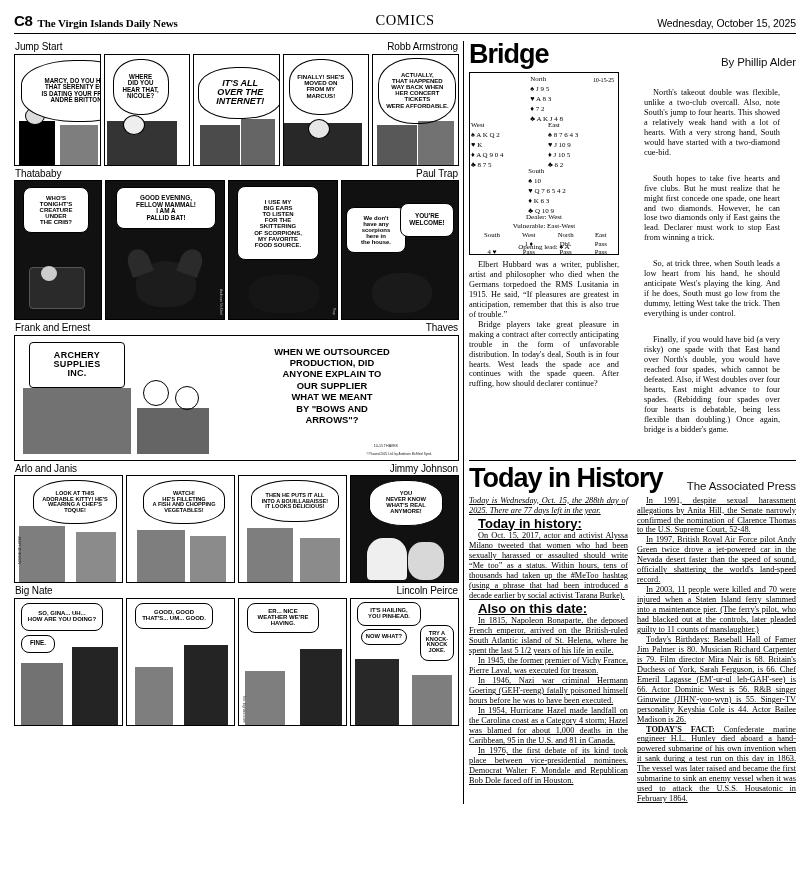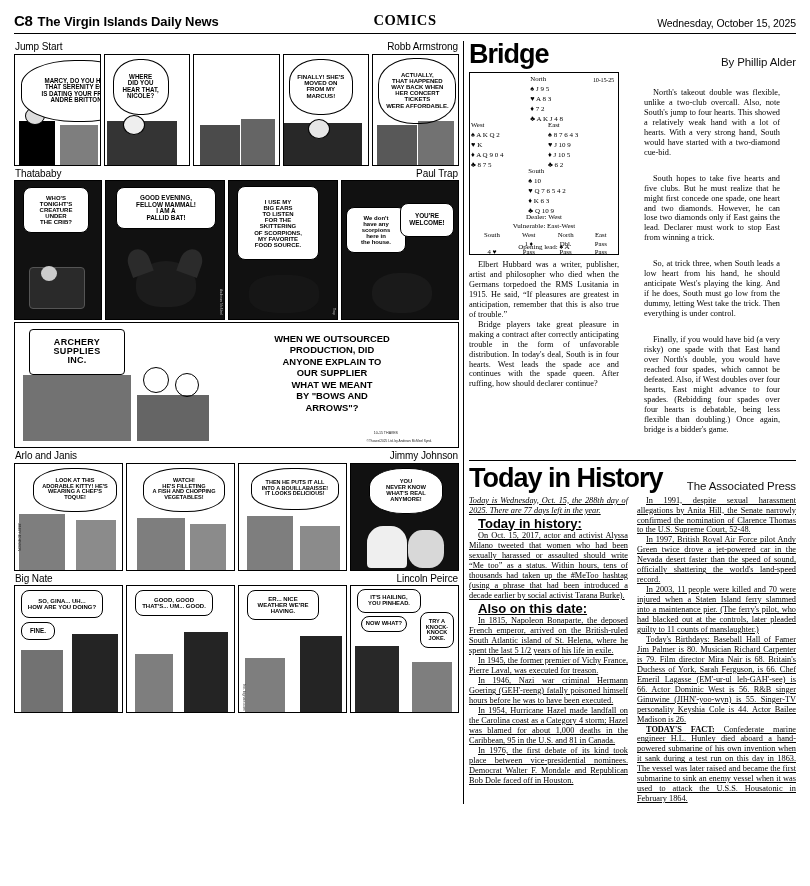--- a/index.html
+++ b/index.html
@@ -11,23 +11,23 @@
     color:#000;
     overflow:hidden;
   }
   .page { position:relative; width:810px; height:886px; padding:0 14px; }
 
   
   .masthead { position:relative; height:34px; display:flex; align-items:flex-end;
      padding-bottom:4px; border-bottom:1.5px solid #000; }
   .mh-left { display:flex; align-items:flex-end; gap:5px; }
   .mh-page { font-weight:bold; font-size:15px; letter-spacing:-.3px; }
-  .mh-paper { font-size:13px; font-weight:bold; letter-spacing:-.1px; }
+  .mh-paper { font-size:11px; font-weight:bold; letter-spacing:-.1px;font-family:Liberation Serif, serif; }
   .mh-center { position:absolute; left:0; right:0; text-align:center;
-     font-family:"Liberation Serif", serif; font-weight:bold; font-size:14.5px;
+     font-family:"Liberation Serif", serif; font-weight:normal; font-size:14.5px;
      letter-spacing:.6px; bottom:4px; }
   .mh-right { margin-left:auto; font-size:10.5px; letter-spacing:-.1px; }
 
   
   .body-cols { display:flex; gap:10px; padding-top:7px; }
   .col-comics { width:455px; }
   .col-text { width:327px; position:relative; }
   .col-text:before{ content:""; position:absolute; left:-6px; top:0; bottom:0;
      width:1px; background:#000; }
 
@@ -155,20 +155,25 @@
               <span style="white-space: pre-line;">WHERE
 DID YOU
 HEAR THAT,
 NICOLE?</span>
             </div>
             <div class="figure dark" style="left:2px;bottom:0;width:70px;height:44px;opacity:.85"></div>
             <div class="figure" style="left:18px;bottom:30px;width:22px;height:20px;border-radius:50%;background:#eee;border:1.5px solid #000"></div>
           </div>
 
           <div class="panel">
+            <div class="bub" style="left:4px;top:12px;width:84px;height:52px;font-size:9px;font-style:italic">
+              <span style="white-space: pre-line;">IT'S ALL
+OVER THE
+INTERNET!</span>
+            </div>
             <div class="figure hatch" style="left:6px;bottom:0;width:40px;height:40px;opacity:.7"></div>
             <div class="figure hatch2" style="right:4px;bottom:0;width:34px;height:46px;opacity:.6"></div>
           </div>
 
           <div class="panel">
             <div class="bub" style="left:5px;top:4px;width:64px;height:56px;font-size:6.1px">
               <span style="white-space: pre-line;">FINALLY! SHE'S
 MOVED ON
 FROM MY
 MARCUS!</span>
@@ -249,20 +254,24 @@
             <div class="bub rect" style="right:4px;top:22px;width:54px;height:34px;font-size:6.4px">
               <span style="white-space: pre-line;">YOU'RE
 WELCOME!</span>
             </div>
             <div class="figure" style="left:30px;bottom:6px;width:60px;height:40px;background:#1a1a1a;border-radius:45%"></div>
           </div>
         </div>
       </div>
 
       <div class="strip">
+        <div class="strip-head">
+          <span class="strip-title">Frank and Ernest</span>
+          <span class="strip-author">Thaves</span>
+        </div>
         <div class="panels" style="height:126px">
           <div class="panel">
             <div class="bub rect" style="left:14px;top:6px;width:96px;height:46px;border-radius:4px;font-size:9px;letter-spacing:.3px">
               <span style="white-space: pre-line;">ARCHERY
 SUPPLIES
 INC.</span>
             </div>
             <div class="figure hatch" style="left:8px;top:52px;width:108px;height:66px;opacity:.55"></div>
             <div class="figure" style="left:128px;top:44px;width:26px;height:26px;border-radius:50%;background:#fff;border:1.5px solid #000"></div>
             <div class="figure" style="left:160px;top:50px;width:24px;height:24px;border-radius:50%;background:#fff;border:1.5px solid #000"></div>

